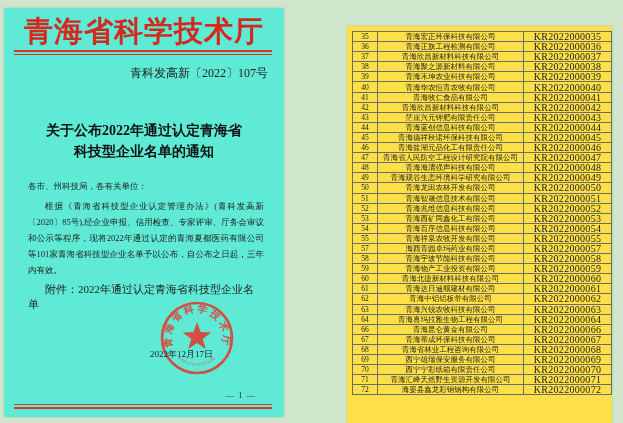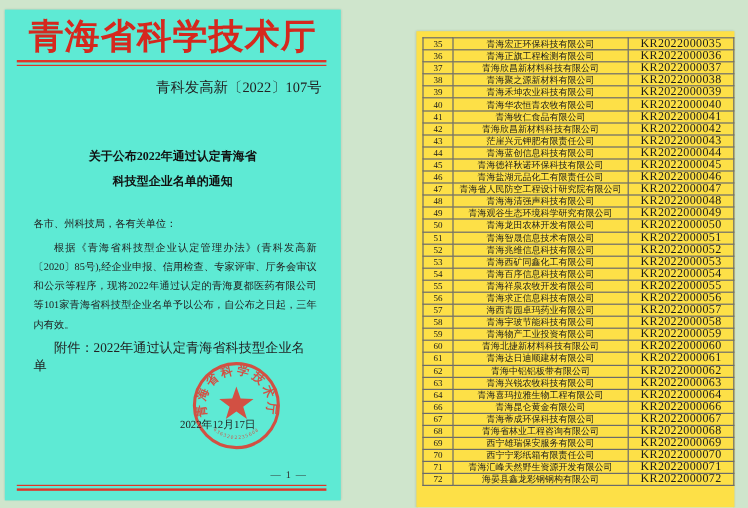--- a/index.html
+++ b/index.html
@@ -12,21 +12,21 @@
 
   
   .gov-header{position:absolute;top:5px;left:0;width:100%;text-align:center;
     font-size:29px;font-weight:bold;letter-spacing:1px;line-height:36px;}
   .red-rule{position:absolute;left:10px;right:12px;height:2px;
     border-top:2px solid;border-bottom:1px solid;}
   .red-rule.top{top:42px;}
   .red-rule.bottom{top:396px;border-top-width:1px;border-bottom-width:2px;}
   .doc-number{position:absolute;top:57px;right:16px;font-size:12px;color:#222;}
   .doc-title{position:absolute;top:112px;left:0;width:100%;text-align:center;
-    font-size:10px;font-weight:bold;color:#111;line-height:21px;}
+    font-size:14px;font-weight:bold;color:#111;line-height:21px;}
   .salutation{position:absolute;top:173px;left:24px;font-size:8.5px;color:#222;}
   .body-par{position:absolute;top:190px;left:24px;width:236px;font-size:8.5px;color:#222;
     line-height:16px;text-align:justify;text-indent:17px;}
   .attachment{position:absolute;top:274px;left:24px;width:236px;font-size:11px;color:#222;text-indent:17px;}
   .issue-date{position:absolute;top:340px;left:146px;font-size:9px;color:#222;z-index:3;}
   .pageno{font-size:8.5px;color:#333;letter-spacing:1px;}
   #left-pageno{position:absolute;top:382px;right:28px;}
   #right-pageno{position:absolute;top:401px;right:22px;}
   .seal{position:absolute;left:155px;top:292px;z-index:2;opacity:.88;}
 
@@ -177,25 +177,20 @@
             <td class="num">54</td>
             <td class="name">青海百序信息科技有限公司</td>
             <td class="code">KR2022000054</td>
           </tr>
           <tr>
             <td class="num">55</td>
             <td class="name">青海祥泉农牧开发有限公司</td>
             <td class="code">KR2022000055</td>
           </tr>
           <tr>
-            <td class="num">56</td>
-            <td class="name">青海求正信息科技有限公司</td>
-            <td class="code">KR2022000056</td>
-          </tr>
-          <tr>
             <td class="num">57</td>
             <td class="name">海西青园卓玛药业有限公司</td>
             <td class="code">KR2022000057</td>
           </tr>
           <tr>
             <td class="num">58</td>
             <td class="name">青海宇玻节能科技有限公司</td>
             <td class="code">KR2022000058</td>
           </tr>
           <tr>

